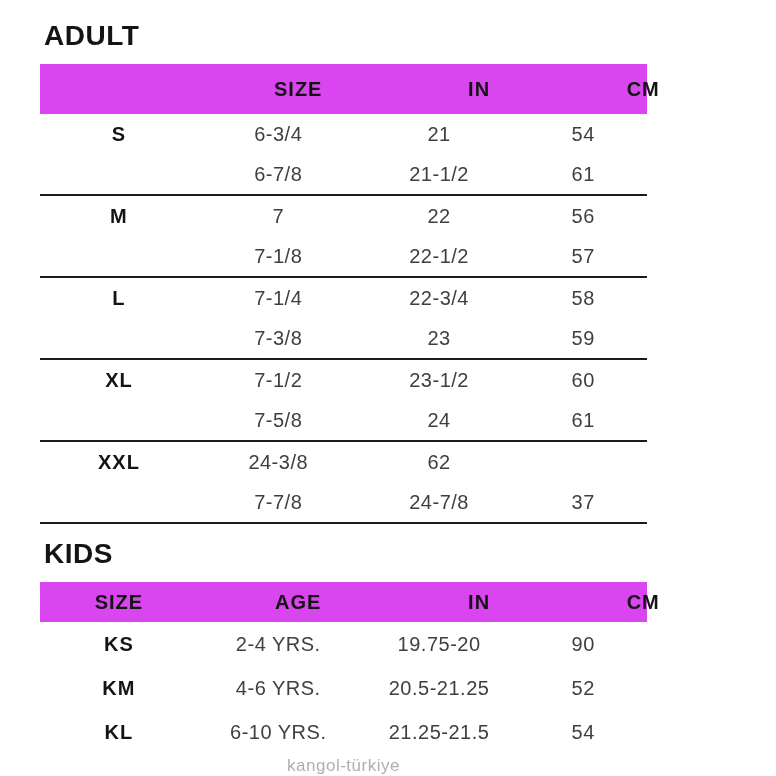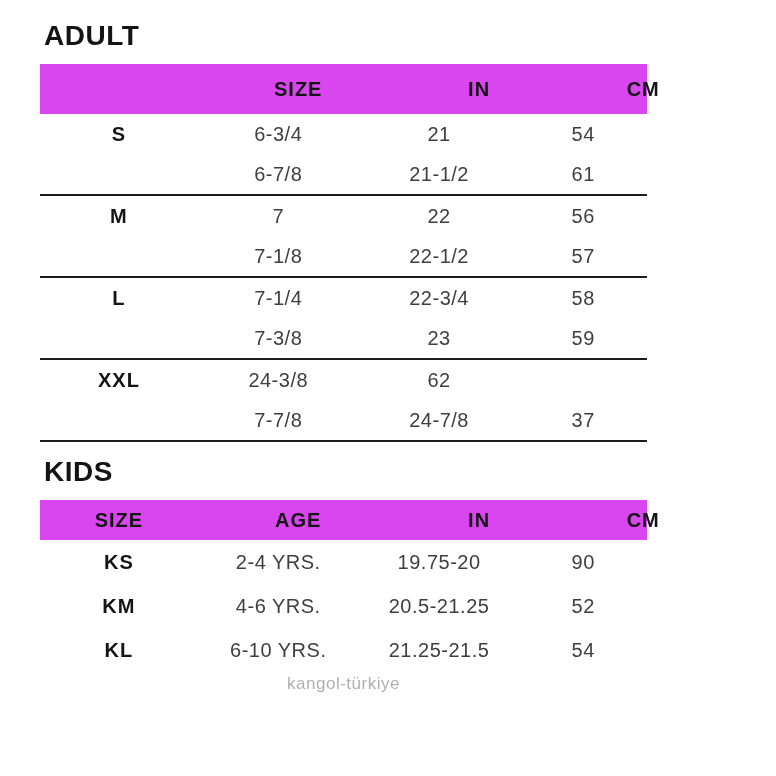--- a/index.html
+++ b/index.html
@@ -120,20 +120,34 @@
         <div class="cell">58</div>
       </div>
       <div class="trow">
         <div class="cell label"></div>
         <div class="cell">7-3/8</div>
         <div class="cell">23</div>
         <div class="cell">59</div>
       </div>
     </div>
 
+    <div class="group">
+      <div class="trow">
+        <div class="cell label">XL</div>
+        <div class="cell">7-1/2</div>
+        <div class="cell">23-1/2</div>
+        <div class="cell">60</div>
+      </div>
+      <div class="trow">
+        <div class="cell label"></div>
+        <div class="cell">7-5/8</div>
+        <div class="cell">24</div>
+        <div class="cell">61</div>
+      </div>
+    </div>
 
     <div class="group">
       <div class="trow">
         <div class="cell label">XXL</div>
         <div class="cell">24-3/8</div>
         <div class="cell">62</div>
       </div>
       <div class="trow">
         <div class="cell label"></div>
         <div class="cell">7-7/8</div>

